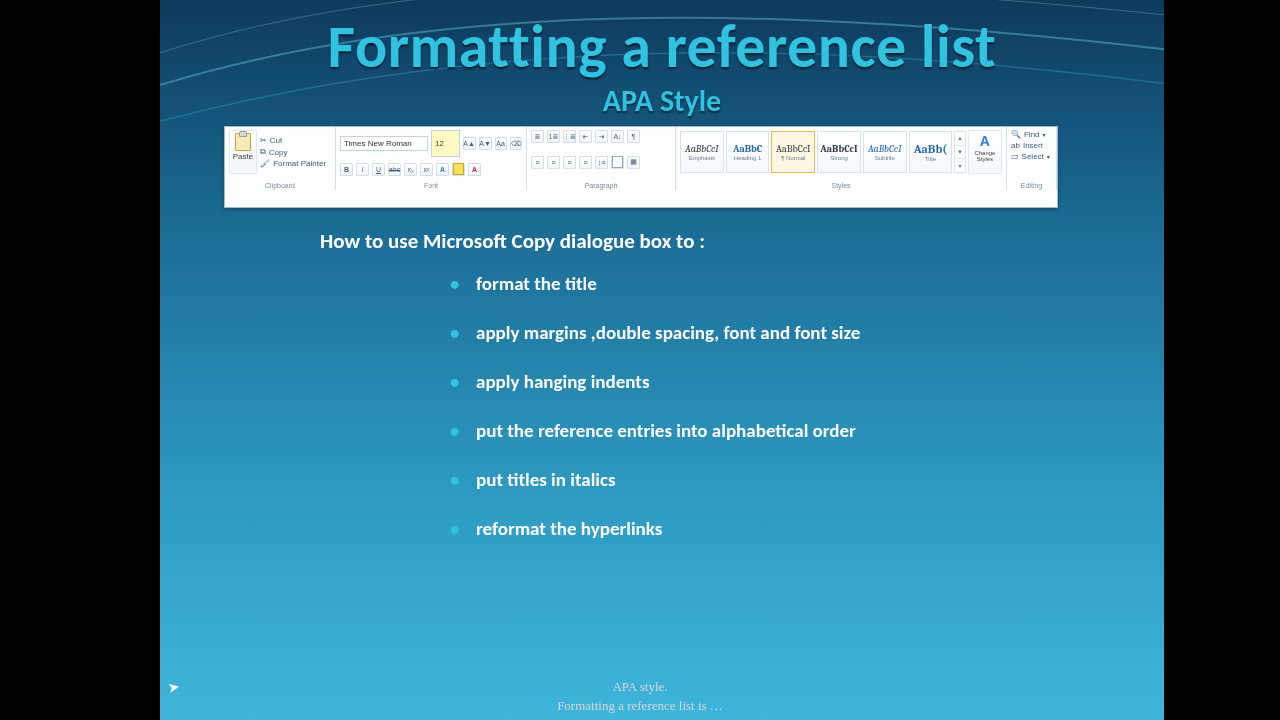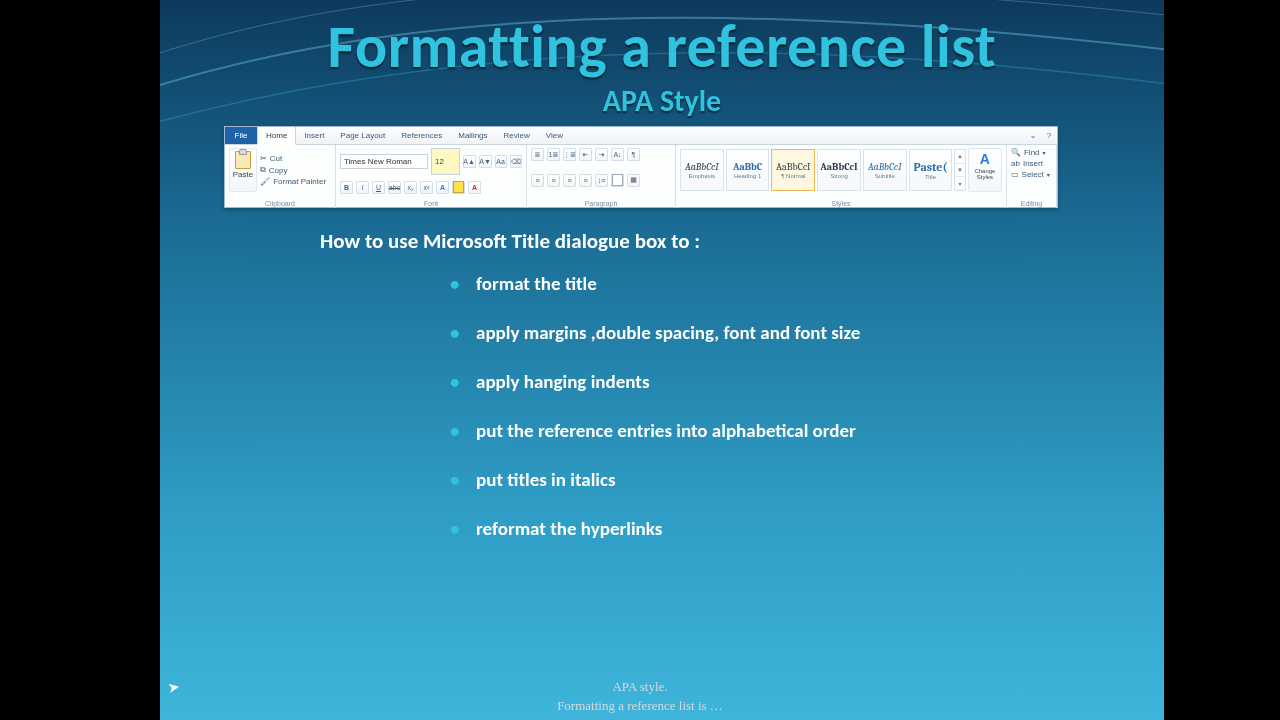--- a/index.html
+++ b/index.html
@@ -49,33 +49,20 @@
       <path d="M0,180 C300,60 700,40 1400,150" stroke="#6fd0e6" stroke-width="2" fill="none" opacity="0.9"></path>
       <path d="M0,210 C350,100 750,70 1400,190" stroke="#3aa7c4" stroke-width="1.5" fill="none" opacity="0.8"></path>
       <path d="M0,150 C280,30 650,10 1400,110" stroke="#a6e6f2" stroke-width="1" fill="none" opacity="0.6"></path>
     </svg>
   </div>
 
   <div class="title">Formatting a reference list</div>
   <div class="subtitle">APA Style</div>
 
   <div class="ribbon">
-    <div class="tabs">
-      <div class="filetab">File</div>
-      <div class="tab active">Home</div>
-      <div class="tab">Insert</div>
-      <div class="tab">Page Layout</div>
-      <div class="tab">References</div>
-      <div class="tab">Mailings</div>
-      <div class="tab">Review</div>
-      <div class="tab">View</div>
-      <div class="spacer"></div>
-      <div class="minbtn">⌄</div>
-      <div class="minbtn">?</div>
-    </div>
     <div class="band">
 
       <div class="grp" style="width:102px">
         <div class="row">
           <div class="pastebtn">
             <div class="clip"></div>
             <span>Paste</span>
           </div>
           <div style="display:flex;flex-direction:column;gap:2px">
             <div class="editlink">
@@ -164,21 +151,21 @@
             </div>
           <div class="stylecard">
               <span class="samp" style="font-weight:700">AaBbCcI</span>
               <span>Strong</span>
             </div>
           <div class="stylecard">
               <span class="samp blue" style="font-style:italic">AaBbCcI</span>
               <span>Subtitle</span>
             </div>
           <div class="stylecard">
-              <span class="samp blue" style="font-weight:700;font-size:12px">Paste(</span>
+              <span class="samp blue" style="font-weight:700;font-size:12px">AaBb(</span>
               <span>Title</span>
             </div>
           <div style="width:10px;height:40px;border:1px solid #d8e2ea;display:flex;flex-direction:column">
             <div style="flex:1;display:flex;align-items:center;justify-content:center;font-size:6px;color:#6a7c8c">▲</div>
             <div style="flex:1;display:flex;align-items:center;justify-content:center;font-size:6px;color:#6a7c8c;border-top:1px solid #e1e8ee">▼</div>
             <div style="flex:1;display:flex;align-items:center;justify-content:center;font-size:6px;color:#6a7c8c;border-top:1px solid #e1e8ee">▾</div>
           </div>
           <div class="pastebtn" style="width:34px">
             <span style="font-size:14px;color:#2a7fd4;font-weight:700">A</span>
             <span style="font-size:6px;text-align:center;line-height:1">Change Styles</span>
@@ -203,21 +190,21 @@
               <span>Select</span>
               <span style="font-size:6px">▾</span>
             </div>
         </div>
         <div class="lbl">Editing</div>
       </div>
 
     </div>
   </div>
 
-  <div class="intro">How to use Microsoft Title dialogue box to :</div>
+  <div class="intro">How to use Microsoft Copy dialogue box to :</div>
 
   <ul class="items">
     <li>format the title</li>
     <li>apply margins ,double spacing, font and font size</li>
     <li>apply hanging indents</li>
     <li>put the reference entries into alphabetical order</li>
     <li>put titles in italics</li>
     <li>reformat the hyperlinks</li>
   </ul>
 

